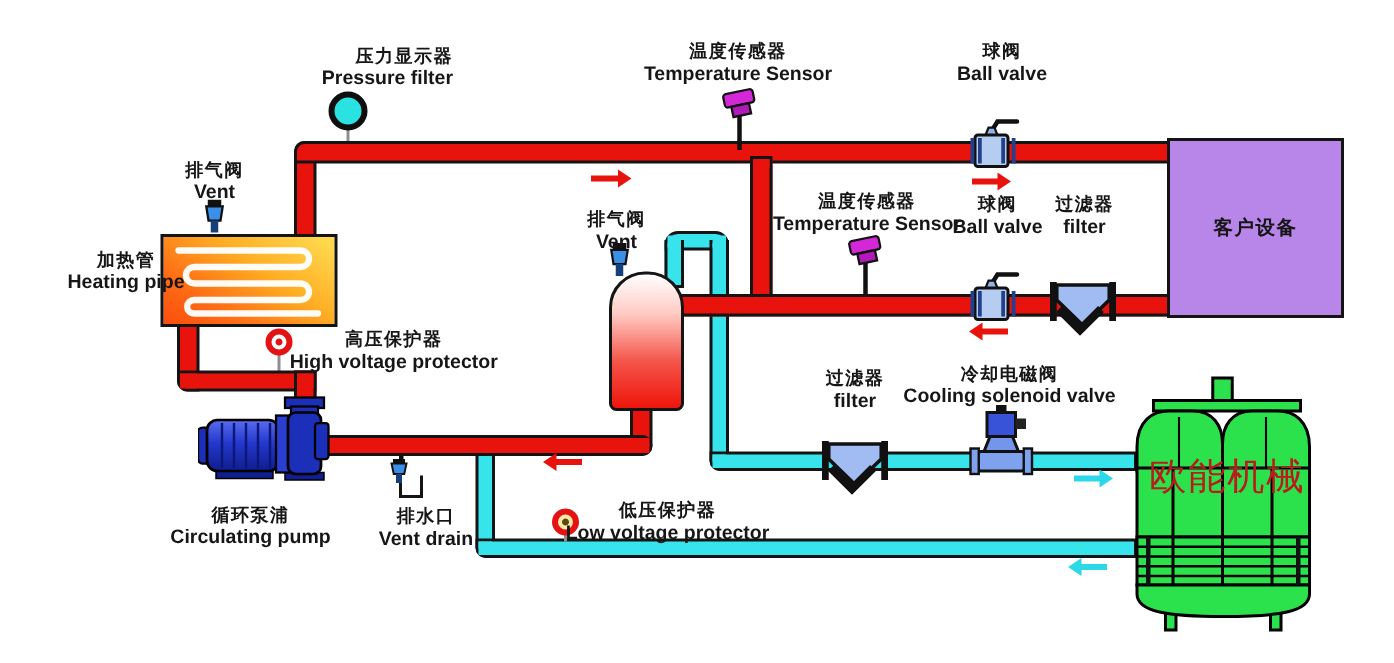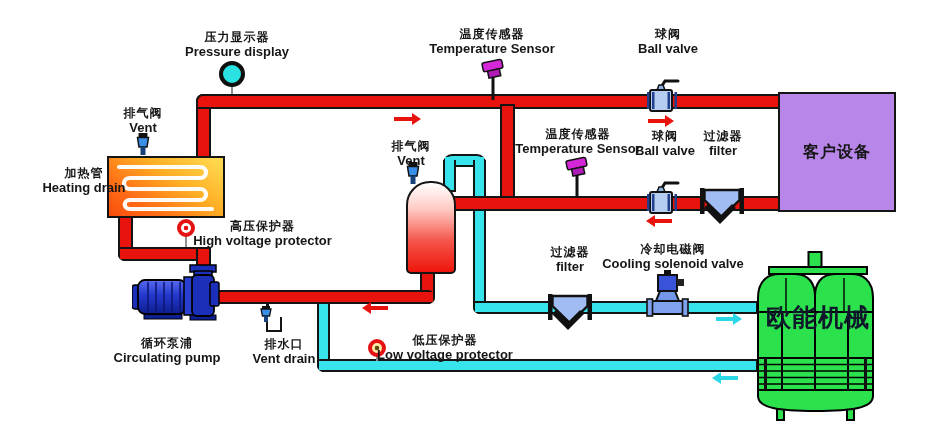--- a/index.html
+++ b/index.html
@@ -32,33 +32,33 @@
   .gauge{position:absolute;box-sizing:border-box;border-radius:50%;z-index:40;}
   .gauge.pressure{width:26px;height:26px;border:4px solid #0f0f0f;background:#2be2e2;}
   .gauge.hv{width:18px;height:18px;border:4px solid #e41212;
     background:radial-gradient(circle,#e41212 0 2px,#ffffff 2.6px);}
   .gauge.lv{width:18px;height:18px;border:4px solid #e41212;
     background:radial-gradient(circle,#5a4a10 0 2px,#ffe9a8 2.6px);}
   
   .customer{left:778px;top:92px;width:118px;height:120px;background:#b886e8;
     border:2px solid #141414;box-sizing:border-box;display:flex;flex-direction:column;
     justify-content:center;align-items:center;text-align:center;color:#161616;font-weight:700;}
-  .customer .zh{font-size:16px;letter-spacing:1px;}
+  .customer .zh{font-size:13px;letter-spacing:1px;}
   .customer .en{font-size:12.5px;}
   
   .heater{left:107px;top:156px;width:118px;height:62px;box-sizing:border-box;
     border:2px solid #141414;
     background:linear-gradient(215deg,#ffd84e 5%,#ffae24 40%,#ff6c15 75%,#f94d0e 100%);}
   
   .tank{left:406px;top:181px;width:50px;height:93px;box-sizing:border-box;
     border:2px solid #141414;border-radius:24px 24px 5px 5px;
     background:linear-gradient(180deg,#ffffff 0%,#ffc9c2 30%,#f4554a 65%,#ee150b 100%);}
   
   .brand{position:absolute;left:762px;top:301px;width:112px;z-index:50;text-align:center;
-    color:#0f172a;font-weight:700;font-size:25px;letter-spacing:1px;}
+    color:#b91c1c;font-weight:400;font-size:25px;letter-spacing:1px;}
   
   .bracket{position:absolute;left:266px;top:317px;width:16px;height:15px;z-index:38;
     border:2.5px solid #141414;border-top:none;background:transparent;box-sizing:border-box;}
 </style>
 </head>
 <body>
 
 <div class="stage">
 
   <div class="pipe cold" style="left:443px;top:154px;width:43px;height:13px;border-radius:9px 9px 0 0;"></div>
@@ -229,33 +229,33 @@
     <rect x="37.5" y="29" width="5.5" height="17" fill="#7ea2ee" stroke="#111" stroke-width="1.6"></rect>
   </svg>
 
   <div class="arrow red right" style="left:394px;top:117px;width:19px;"></div>
   <div class="arrow red right" style="left:648px;top:119px;width:18px;"></div>
   <div class="arrow red left" style="left:654px;top:219px;width:18px;"></div>
   <div class="arrow red left" style="left:370px;top:306px;width:18px;"></div>
   <div class="arrow cyan right" style="left:716px;top:317px;width:18px;"></div>
   <div class="arrow cyan left" style="left:720px;top:376px;width:18px;"></div>
 
-  <div class="lbl" style="left:172px;top:30px;width:130px;">
+  <div class="lbl" style="left:172px;top:30px;width:130px;text-align:right;">
     <span class="zh">压力显示器</span>
-    <span class="en">Pressure display</span>
+    <span class="en">Pressure filter</span>
   </div>
 
   <div class="lbl" style="left:98px;top:106px;width:90px;">
     <span class="zh">排气阀</span>
     <span class="en">Vent</span>
   </div>
 
   <div class="lbl" style="left:24px;top:166px;width:120px;">
     <span class="zh">加热管</span>
-    <span class="en">Heating drain</span>
+    <span class="en">Heating pipe</span>
   </div>
 
   <div class="lbl" style="left:92px;top:336px;width:150px;">
     <span class="zh">循环泵浦</span>
     <span class="en">Circulating pump</span>
   </div>
 
   <div class="lbl" style="left:180px;top:219px;width:165px;">
     <span class="zh">高压保护器</span>
     <span class="en">High voltage protector</span>

